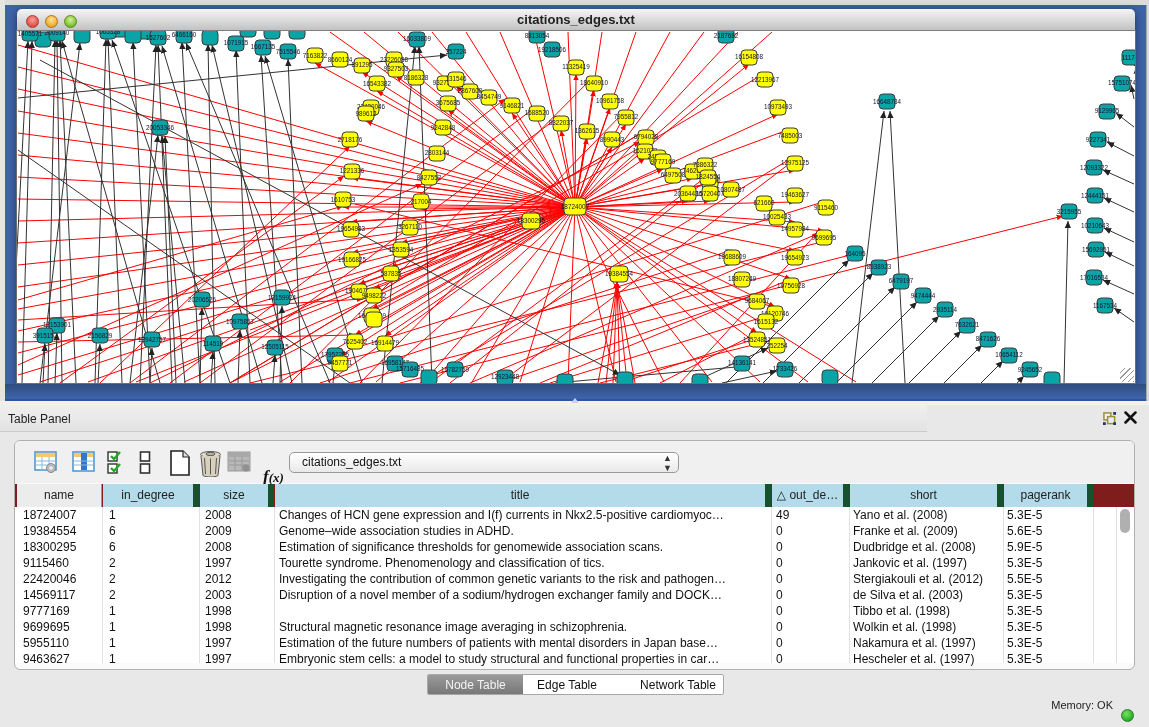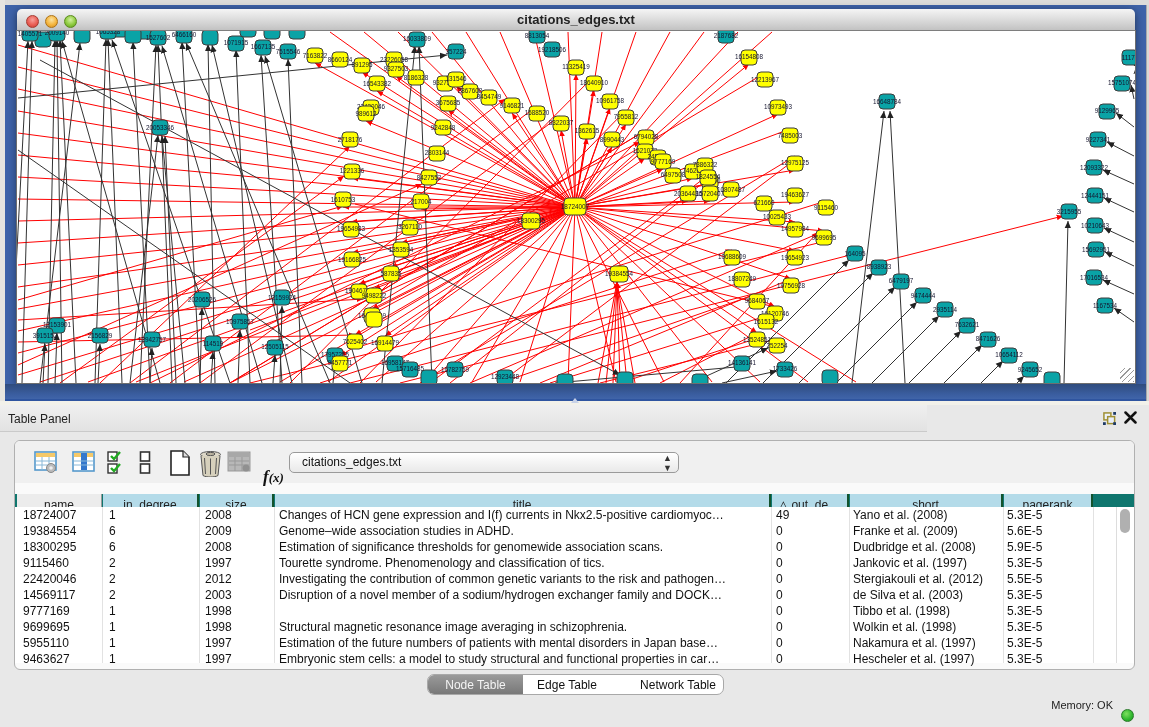--- a/index.html
+++ b/index.html
@@ -29,34 +29,34 @@
 #panel{position:absolute;left:0;top:432px;width:1149px;height:295px;background:#e8e8e8}
 #container{position:absolute;left:14px;top:8px;width:1121px;height:230px;background:#fafafa;
  border:1px solid #b0b0b0;border-radius:6px;overflow:hidden}
 
 #toolbar{position:absolute;left:0;top:0;width:100%;height:42px;background:#f0f0f0}
 .tbi{position:absolute;top:9px}
 #dropdown{position:absolute;left:274px;top:11px;width:390px;height:21px;border:1px solid #9a9a9a;border-radius:5px;
  background:linear-gradient(#fff,#e9e9e9);font-size:12px;color:#111;line-height:19px;padding-left:12px}
 #dropdown .arr{position:absolute;right:6px;top:0px;font-size:9px;color:#333;line-height:10px}
 
-#thead{position:absolute;left:0px;top:53px;height:23px;width:1121px;background:#0f766e}
-.th{position:absolute;top:0;height:23px;background:#b4dbe9;border-right:2px solid #14532d;
+#thead{position:absolute;left:0px;top:43px;height:23px;width:1121px;background:#7f1d1d}
+.th{position:absolute;top:0;height:23px;background:#b4dbe9;border-right:6px solid #14532d;
  font-size:12px;color:#222;text-align:center;line-height:22px}
 #tbody{position:absolute;left:0px;top:66px;width:1121px;height:156px;background:#fff}
 .tr{position:relative;height:16px;font-size:12px;color:#111;white-space:nowrap}
 .c{position:absolute;top:1px;overflow:hidden}
 .c0{left:8px;width:80px} .c1{left:94px;width:90px} .c2{left:190px;width:70px}
 .c3{left:264px;width:490px} .c4{left:761px;width:70px} .c5{left:838px;width:148px}
 .c6{left:992px;width:86px}
 .vgrid{position:absolute;top:0;bottom:0;width:1px;background:#e2e2e2}
 #vsb{position:absolute;left:1105px;top:68px;width:10px;height:24px;background:#b0b0b0;border-radius:5px}
 #vsb-line{position:absolute;left:1101px;top:66px;width:1px;height:156px;background:#ddd}
 
-#tabs{position:absolute;left:427px;top:674px;width:297px;height:21px;border:1px solid #a8a8a8;border-radius:7px;
+#tabs{position:absolute;left:427px;top:674px;width:297px;height:21px;border:1px solid #a8a8a8;border-radius:2px;
  background:#fff;font-size:12px;display:flex;overflow:hidden}
 #tabs .seg{flex:0 0 auto;text-align:center;line-height:20px;color:#111}
 #tabs .sel{background:linear-gradient(#9a9a9a,#787878);color:#f4f4f4}
 #tabs .sep{width:1px;background:#c8c8c8;margin:2px 0}
 
 #status{position:absolute;left:0;top:699px;width:1149px;height:28px;background:#e8e8e8}
 #status .t{position:absolute;right:36px;top:0;font-size:11px;color:#222}
 #dot{position:absolute;right:15px;top:10px;width:13px;height:13px;border-radius:50%;
  background:radial-gradient(circle at 40% 35%,#7fe060,#2eb62e 60%,#1d8f1d);border:1px solid #2a7a2a}
 

